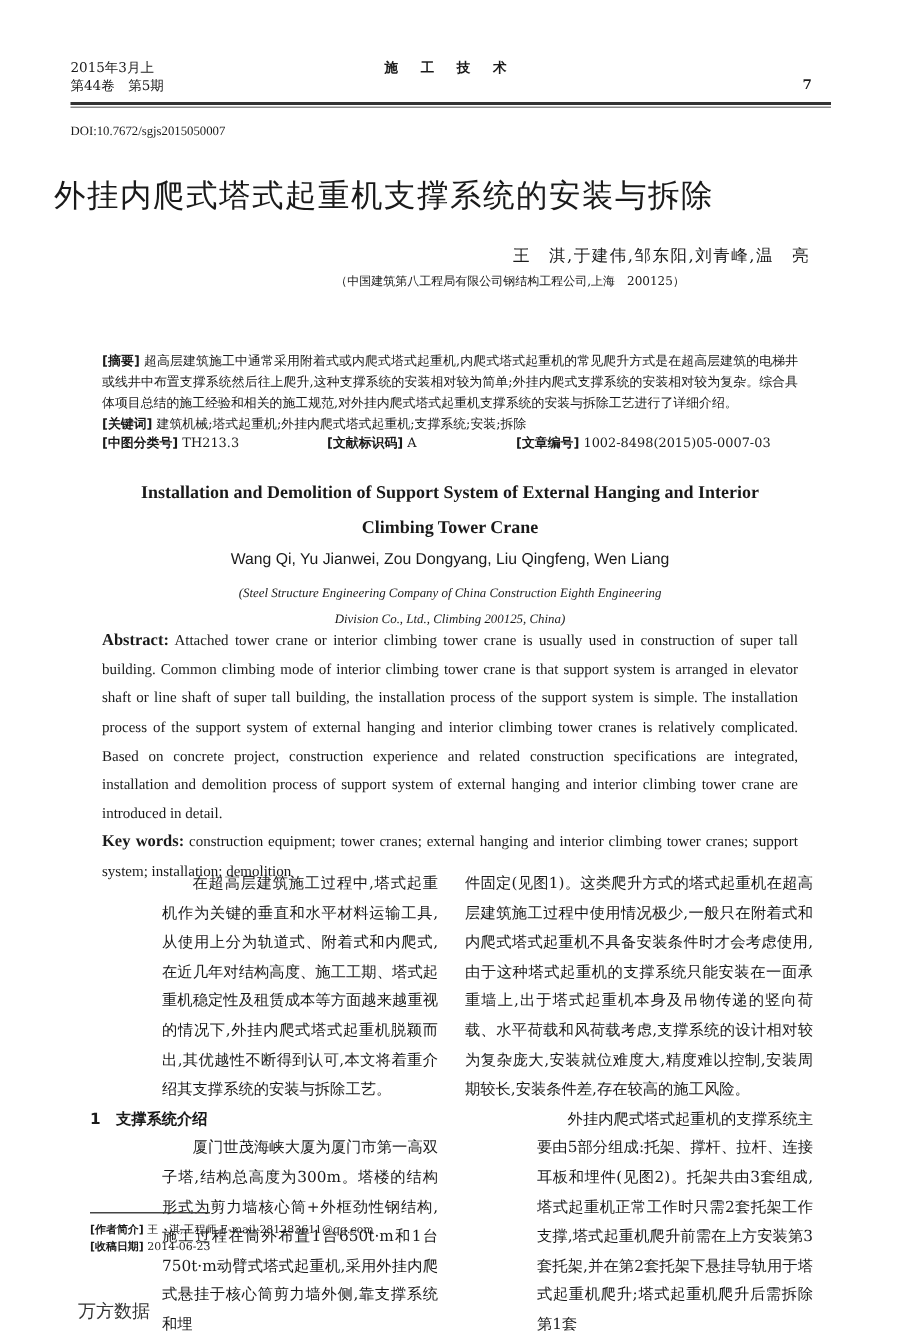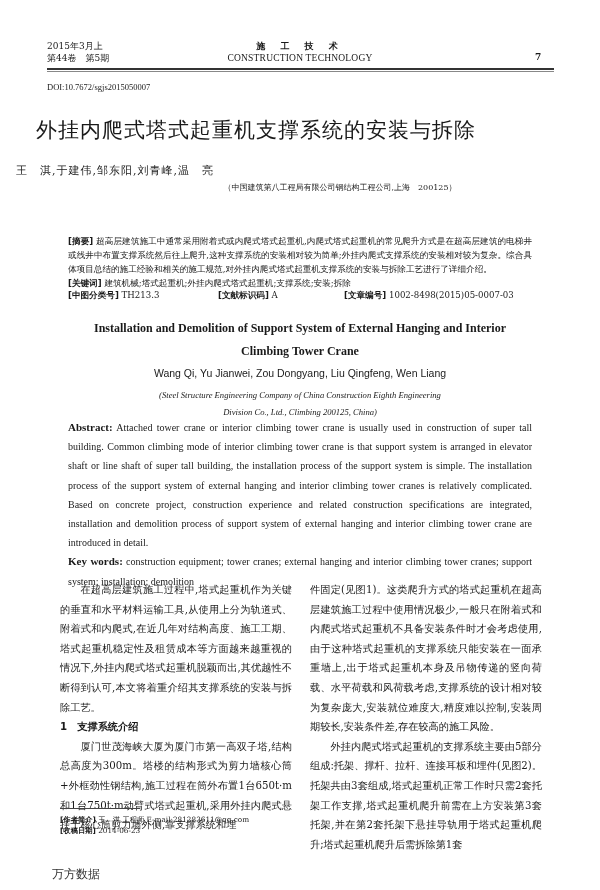--- a/index.html
+++ b/index.html
@@ -7,50 +7,49 @@
   .abs { position: absolute; }
   .hdr-left { left: 47px; top: 40px; font-size: 9px; line-height: 12px; }
   .hdr-center { left: 200px; width: 200px; top: 40px; font-size: 9px; line-height: 12px; text-align: center; }
   .hdr-center .cn { letter-spacing: 6px; font-weight: bold; }
   .hdr-center .en { font-family: "Liberation Serif", serif; font-size: 9.5px; letter-spacing: 0.2px; }
   .hdr-page { left: 535px; top: 52px; font-size: 9px; font-weight: bold; }
   .hdr-rule { left: 47px; top: 68px; width: 507px; height: 2px; background: #333; }
   .hdr-rule2 { left: 47px; top: 71px; width: 507px; height: 1px; background: #888; }
   .doi { left: 47px; top: 82px; font-size: 8.5px; font-family: "Liberation Serif", serif; }
   .title-cn { left: 0; width: 512px; top: 116px; text-align: center; font-size: 21px; letter-spacing: 1px; font-family: "DejaVu Sans", sans-serif; }
-  .authors-cn { left: 16px; width: 540px; top: 163px; text-align: left; font-size: 11px; letter-spacing: 1px; }
+  .authors-cn { left: 0; width: 540px; top: 163px; text-align: right; font-size: 11px; letter-spacing: 1px; }
   .affil-cn { left: 0; width: 600px; top: 182px; text-align: center; font-size: 8px; padding-left: 40px; }
   .abstract-cn { left: 68px; width: 464px; top: 214px; font-size: 8.6px; line-height: 14px; text-align: justify; margin-top: 20px; }
   .lbl { font-weight: bold; font-family: "DejaVu Sans", sans-serif; text-align: right; }
   .row-cn { left: 68px; top: 290px; width: 464px; font-size: 8.6px; display: flex; }
   .row-cn span { white-space: nowrap; }
   .title-en { left: 0; width: 600px; top: 317px; text-align: center; font-family: "Liberation Serif", serif; font-weight: bold; font-size: 12px; line-height: 23px; }
   .authors-en { left: 0; width: 600px; top: 367px; text-align: center; font-family: "Liberation Sans", sans-serif; font-size: 10.5px; }
   .affil-en { left: 0; width: 600px; top: 387px; text-align: center; font-family: "Liberation Serif", serif; font-style: italic; font-size: 8.6px; line-height: 17px; }
   .abstract-en { left: 68px; width: 464px; top: 418px; font-family: "Liberation Serif", serif; font-size: 10px; line-height: 19.2px; text-align: justify; }
   .abstract-en b { font-size: 11px; }
   .col { width: 232px; font-size: 10.2px; line-height: 19.6px; text-align: justify; }
   .col-left { left: 60px; top: 580px; }
   .col-right { left: 310px; top: 580px; }
-  .indent { text-indent: 2em; }
+  .indent { text-indent: 2em; margin-left: 48px; }
   .sec-head { font-weight: bold; font-family: "DejaVu Sans", sans-serif; }
   .footnote-rule { left: 60px; top: 808px; width: 80px; height: 1px; background: #444; }
   .footnote { left: 60px; top: 814px; font-size: 7.3px; line-height: 11px; }
   .watermark { left: 52px; top: 866px; font-size: 12px; font-family: "DejaVu Sans", sans-serif; color: #333; }
 </style>
 </head>
 <body>
 
 <div class="abs hdr-left">
   <div>2015年3月上</div>
   <div>第44卷　第5期</div>
 </div>
 <div class="abs hdr-center">
   <div class="cn">施 工 技 术</div>
-  <div class="en">CONSTRUCTION TECHNOLOGY</div>
 </div>
 <div class="abs hdr-page">7</div>
 <div class="abs hdr-rule"></div>
 <div class="abs hdr-rule2"></div>
 
 <div class="abs doi">DOI:10.7672/sgjs2015050007</div>
 
 <div class="abs title-cn">外挂内爬式塔式起重机支撑系统的安装与拆除</div>
 <div class="abs authors-cn">王　淇,于建伟,邹东阳,刘青峰,温　亮</div>
 <div class="abs affil-cn">（中国建筑第八工程局有限公司钢结构工程公司,上海　200125）</div>

